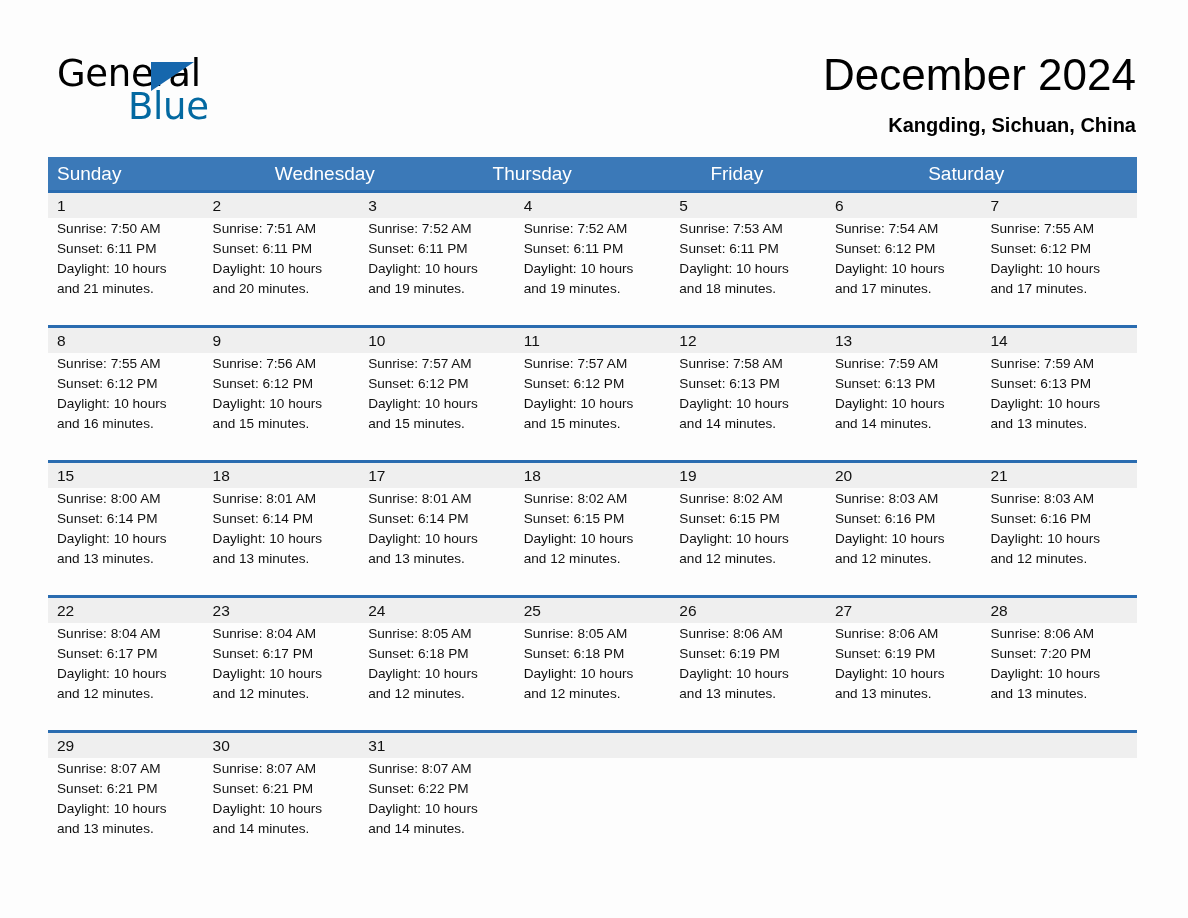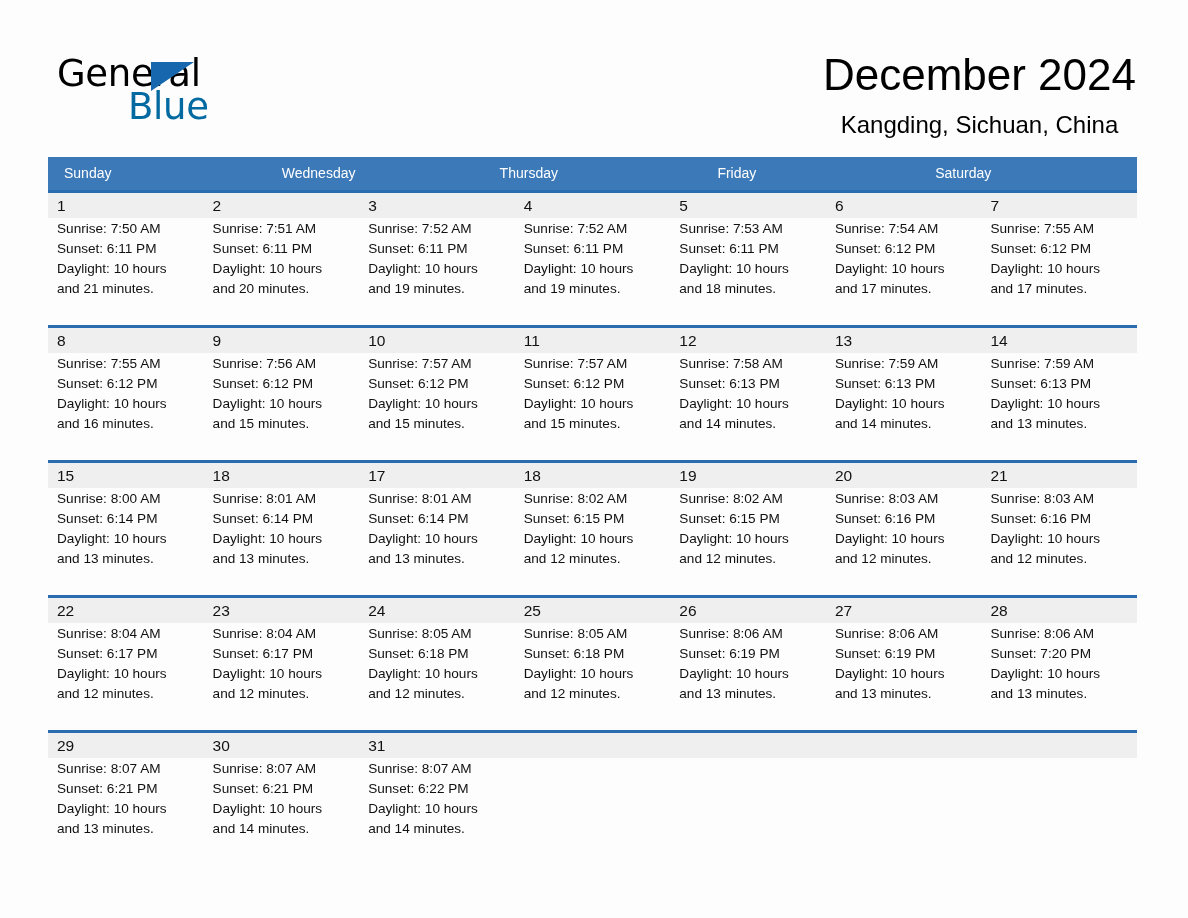--- a/index.html
+++ b/index.html
@@ -67,34 +67,34 @@
     letter-spacing: -0.3px;
     color: #0369a1;
     font-family: "DejaVu Sans", sans-serif;
     font-weight: 400;
   }
 
   .title-block {
     position: absolute;
     right: 52px;
     top: 48px;
-    text-align: center;
+    text-align: right;
   }
   .cal-title {
     font-size: 44px;
     line-height: 54px;
     font-weight: 400;
     color: #000;
     white-space: nowrap;
   }
   .cal-subtitle {
     margin-top: 8px;
-    font-size: 24px;
+    font-size: 20px;
     line-height: 30px;
-    font-weight: 400;
+    font-weight: 700;
     color: #000;
     white-space: nowrap;
   }
 
   
   .calendar {
     position: absolute;
     left: 48px;
     top: 157px;
     width: 1089px;
@@ -102,23 +102,23 @@
 
   .weekdays {
     display: flex;
     width: 100%;
     background: #3b79b8;
     height: 33px;
   }
   .weekday {
     flex: 1 1 0;
     color: #ffffff;
-    font-size: 14px;
+    font-size: 19px;
     line-height: 33px;
-    padding-left: 16px;
+    padding-left: 9px;
     box-sizing: border-box;
     white-space: nowrap;
     overflow: hidden;
   }
 
   .week {
     display: flex;
     width: 100%;
     border-top: 3px solid #2a6cb0;
   }

